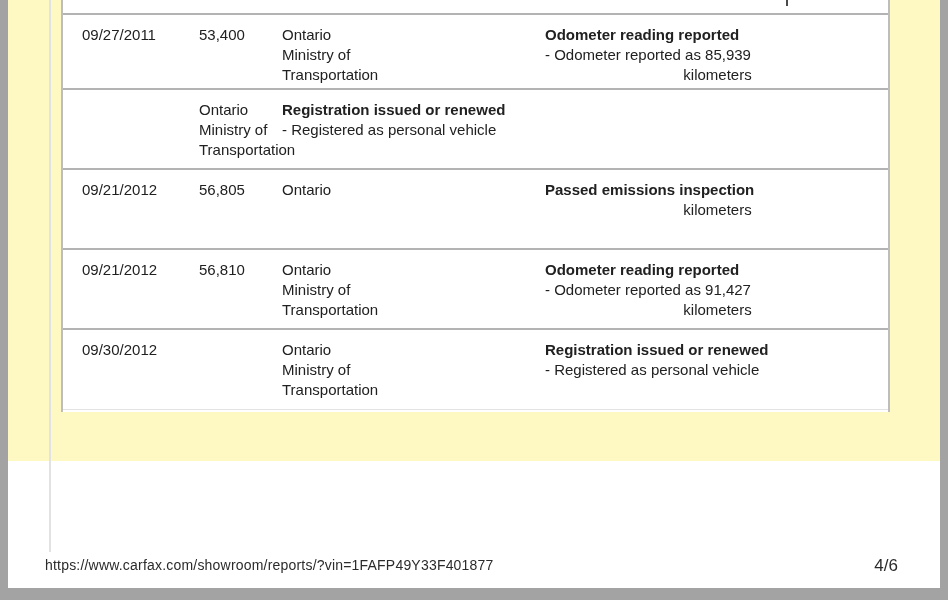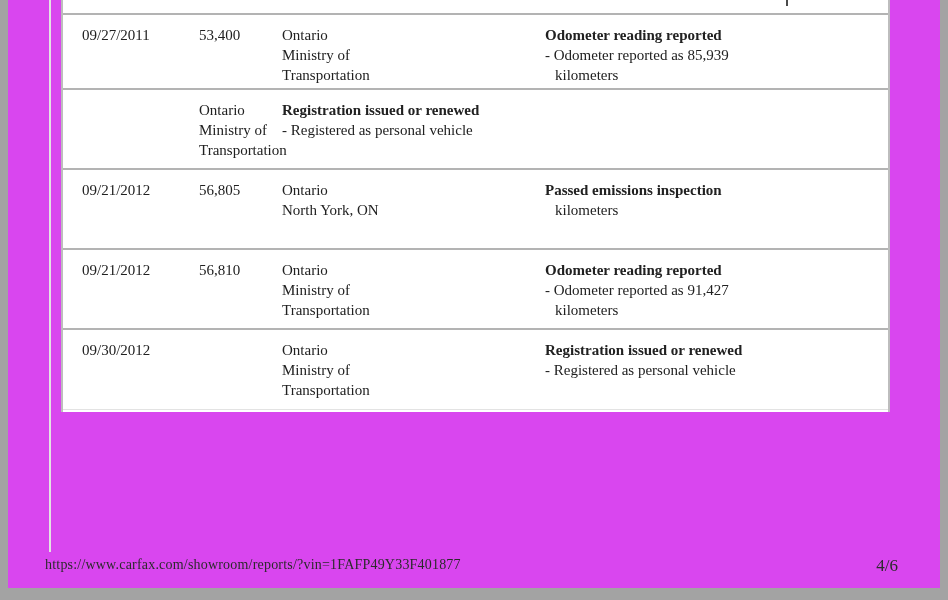--- a/index.html
+++ b/index.html
@@ -5,21 +5,21 @@
   html, body {
     margin: 0;
     padding: 0;
     width: 948px;
     height: 600px;
     overflow: hidden;
     background: #ffffff;
     font-family: "Liberation Sans", "DejaVu Sans", sans-serif;
     color: #212121;
   }
-  .viewport { position: relative; width: 948px; height: 600px; background: #d946ef; font-family: Liberation Serif, serif; }
+  .viewport { position: relative; width: 948px; height: 461px; background: #fef9c3; }
 
   
   .frame-left   { position: absolute; left: 0; top: 0; width: 8px; height: 588px; background: #a3a3a3; }
   .frame-right  { position: absolute; left: 940px; top: 0; width: 8px; height: 588px; background: #a3a3a3; }
   .frame-bottom { position: absolute; left: 0; top: 588px; width: 948px; height: 12px; background: #a3a3a3; }
 
   
   .page-edge { position: absolute; left: 49px; top: 0; width: 2px; height: 552px; background: #e2e2e2; }
 
   
@@ -47,21 +47,21 @@
     height: 80px;
     border-bottom: 2px solid #b3b3b3;
     box-sizing: border-box;
     font-size: 15px;
     line-height: 20px;
   }
   .h-row.first { height: 75px; }
   .h-row.last { border-bottom: 1px solid #e3e3e3; }
   .cell { white-space: nowrap; }
   .c-title { font-weight: bold; }
-  .c-line2 { padding-left: 10px; }
+  .c-line2 { padding-left: 10px; text-align: center; }
 
   
   .doc-url {
     position: absolute;
     left: 45px; top: 557px;
     font-size: 14px;
     letter-spacing: 0.2px;
     color: #2b2b2b;
   }
   .page-indicator {
@@ -106,21 +106,20 @@
         <div class="c-title">Registration issued or renewed</div>
         <div class="c-line">- Registered as personal vehicle</div>
       </div>
     </div>
 
     <div class="h-row">
       <div class="cell">09/21/2012</div>
       <div class="cell">56,805</div>
       <div class="cell">
         <div>Ontario</div>
-        <div>North York, ON</div>
       </div>
       <div class="cell">
         <div class="c-title">Passed emissions inspection</div>
         <div class="c-line2">kilometers</div>
       </div>
     </div>
 
     <div class="h-row">
       <div class="cell">09/21/2012</div>
       <div class="cell">56,810</div>

